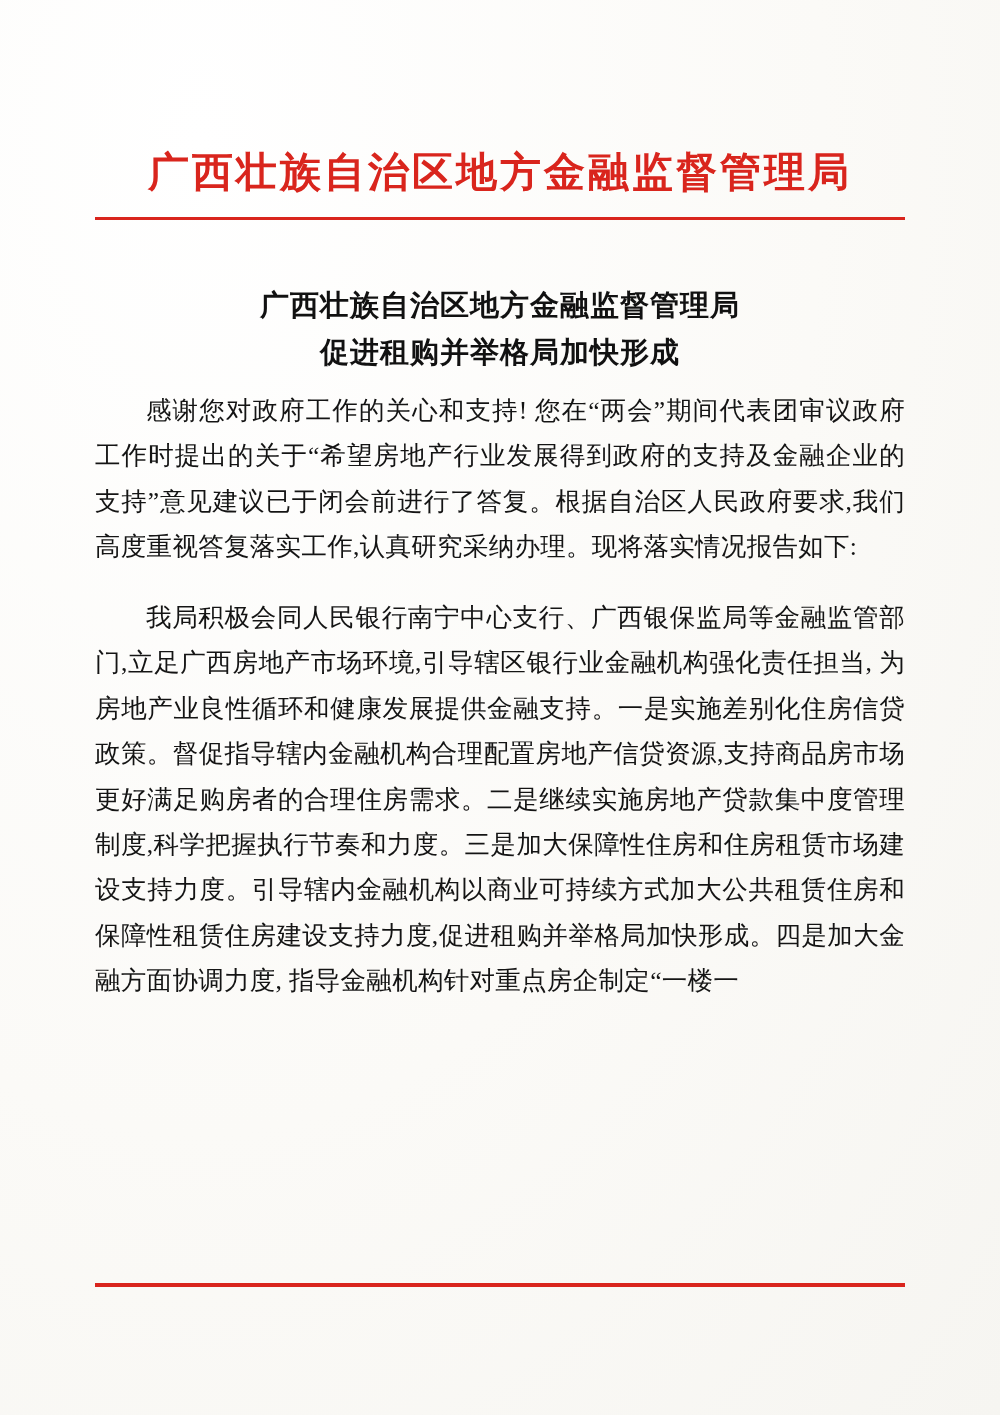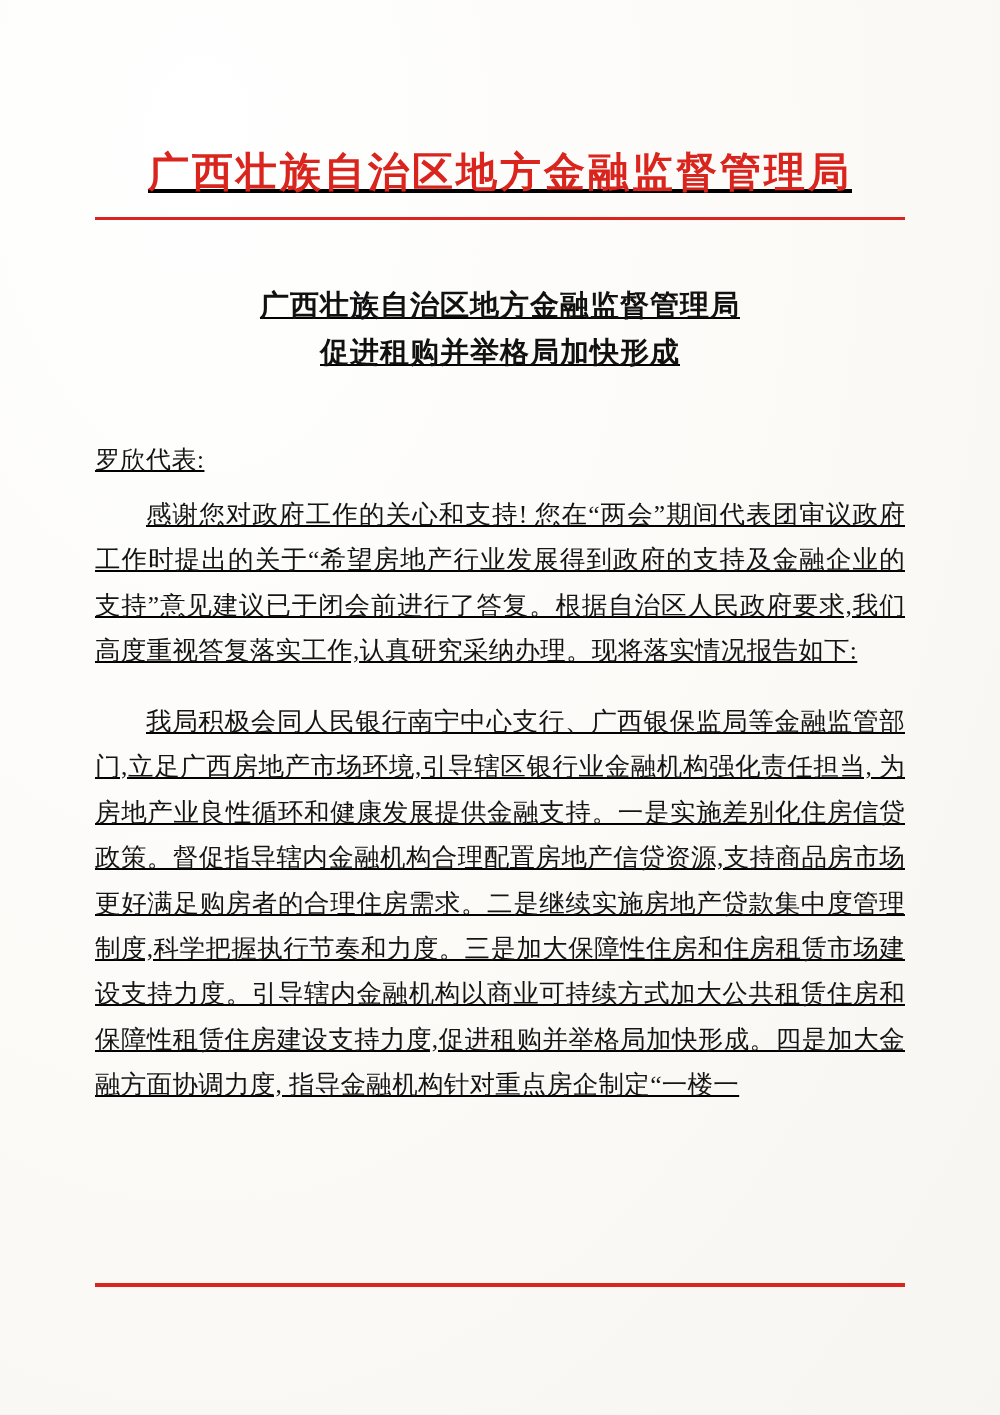--- a/index.html
+++ b/index.html
@@ -13,21 +13,20 @@
     font-family: "Liberation Serif", "DejaVu Serif", serif;
     overflow: hidden;
   }
 
   .page {
     position: relative;
     width: 1000px;
     height: 1415px;
     background: #fef9c3;
     box-sizing: border-box;
-    text-decoration: underline;
   }
 
   
   .paper-tone {
     position: absolute;
     inset: 0;
     background:
       radial-gradient(ellipse at 20% 10%, #ffffff 0%, #fbfaf7 55%, #f6f5f1 100%);
     pointer-events: none;
   }
@@ -117,21 +116,20 @@
     <div class="letterhead">
       <div class="letterhead-title">广西壮族自治区地方金融监督管理局</div>
       <div class="letterhead-rule"></div>
     </div>
 
     <div class="doc-title">
       <span class="line">广西壮族自治区地方金融监督管理局</span>
       <span class="line">促进租购并举格局加快形成</span>
     </div>
 
-    <div class="salutation">罗欣代表:</div>
 
     <p class="body-para indent">感谢您对政府工作的关心和支持! 您在“两会”期间代表团审议政府工作时提出的关于“希望房地产行业发展得到政府的支持及金融企业的支持”意见建议已于闭会前进行了答复。根据自治区人民政府要求,我们高度重视答复落实工作,认真研究采纳办理。现将落实情况报告如下:</p>
     <p class="body-para indent">我局积极会同人民银行南宁中心支行、广西银保监局等金融监管部门,立足广西房地产市场环境,引导辖区银行业金融机构强化责任担当, 为房地产业良性循环和健康发展提供金融支持。一是实施差别化住房信贷政策。督促指导辖内金融机构合理配置房地产信贷资源,支持商品房市场更好满足购房者的合理住房需求。二是继续实施房地产贷款集中度管理制度,科学把握执行节奏和力度。三是加大保障性住房和住房租赁市场建设支持力度。引导辖内金融机构以商业可持续方式加大公共租赁住房和保障性租赁住房建设支持力度,促进租购并举格局加快形成。四是加大金融方面协调力度, 指导金融机构针对重点房企制定“一楼一</p>
 
   </div>
 
   <div class="footer-rule"></div>
 </div>
 
 </body></html>

